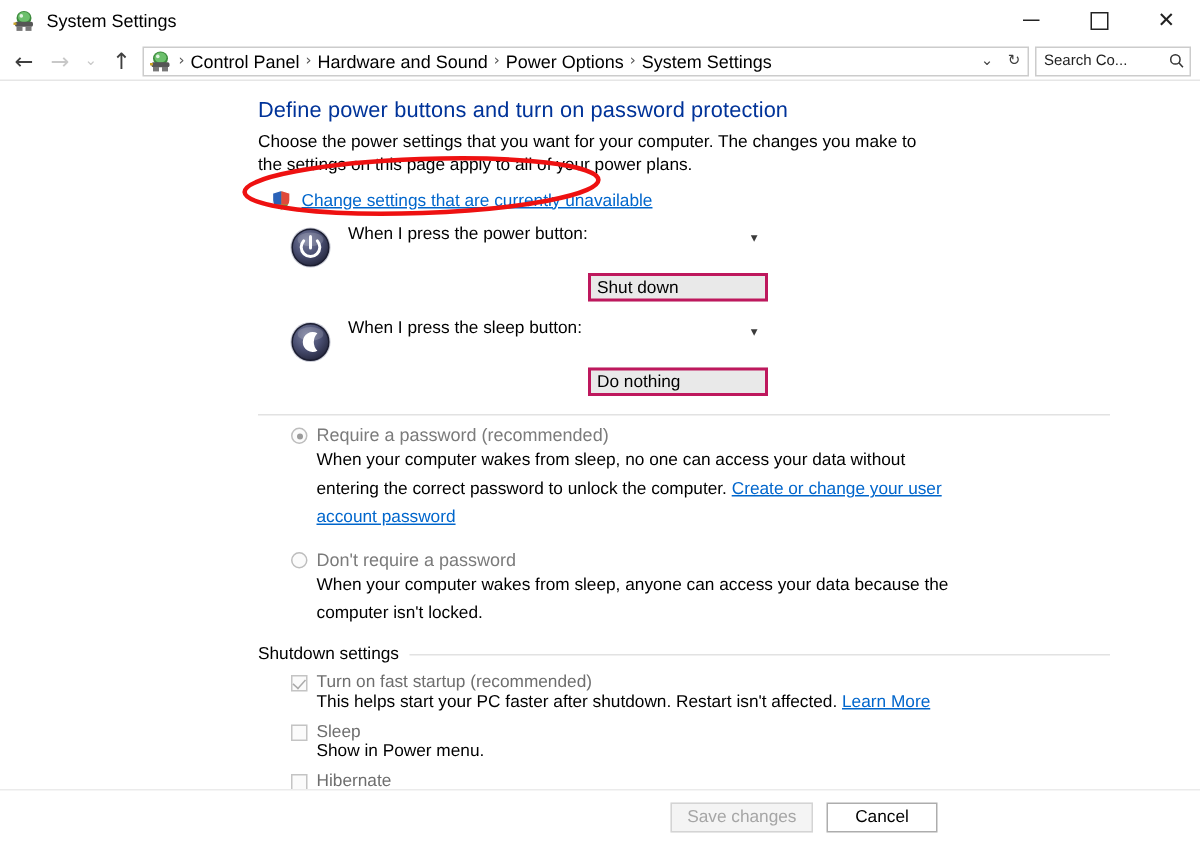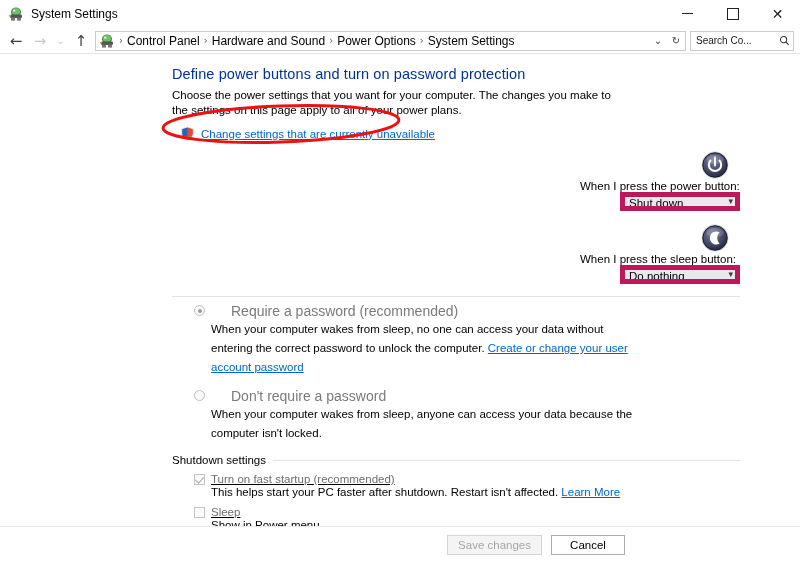--- a/index.html
+++ b/index.html
@@ -239,48 +239,48 @@
   .group-head .rule {
     flex: 1;
     height: 1px;
     background: #e2e2e2;
   }
 
   .rowset { padding-left: 20px; }
 
   .btn-row {
     display: flex;
-    align-items: flex-end;
+    align-items: flex-start;
     margin-bottom: 12px;
-    flex-direction: column;
   }
   .pwr-icon {
     width: 30px;
     height: 30px;
     flex: none;
     margin-right: 10px;
   }
   .btn-row .caption {
     font-size: 11.5px;
     width: 160px;
     flex: none;
   }
   select.combo {
     width: 120px;
     height: 19px;
     font-family: "Liberation Sans", sans-serif;
     font-size: 11.5px;
     background: #e9e9e9;
-    border: 5px solid #be185d;
+    border: 2px solid #be185d;
     border-radius: 0;
     padding: 0 12px 0 4px;
     color: #000;
     -webkit-appearance: none;
     appearance: none;
     box-sizing: border-box;
+    margin-top: 32px;
   }
   .combo-wrap { position: relative; display: inline-block; }
   .combo-caret {
     position: absolute;
     right: 7px;
     top: 4px;
     font-size: 9px;
     color: #3a3a3a;
     pointer-events: none;
     font-family: "DejaVu Sans", sans-serif;
@@ -308,34 +308,33 @@
     content: "";
     position: absolute;
     left: 2.5px;
     top: 2.5px;
     width: 4px;
     height: 4px;
     border-radius: 50%;
     background: #9a9a9a;
   }
   .opt-label-dim {
-    font-size: 14px;
+    font-size: 12px;
     color: #7b7b7b;
-    margin-left: 20px;
   }
   .opt-desc {
     font-size: 11.5px;
     line-height: 19px;
     color: #000;
     margin: 1px 0 0 17px;
     max-width: 430px;
   }
 
   .cb-row { margin-bottom: 3px; }
-  .cb-head { display: flex; align-items: flex-end; text-decoration: underline; }
+  .cb-head { display: flex; align-items: flex-end; }
   .checkbox {
     width: 11px;
     height: 11px;
     border: 1px solid #c4c4c4;
     background: #fbfbfb;
     margin-right: 6px;
     margin-top: 2px;
     flex: none;
     position: relative;
     box-sizing: border-box;

